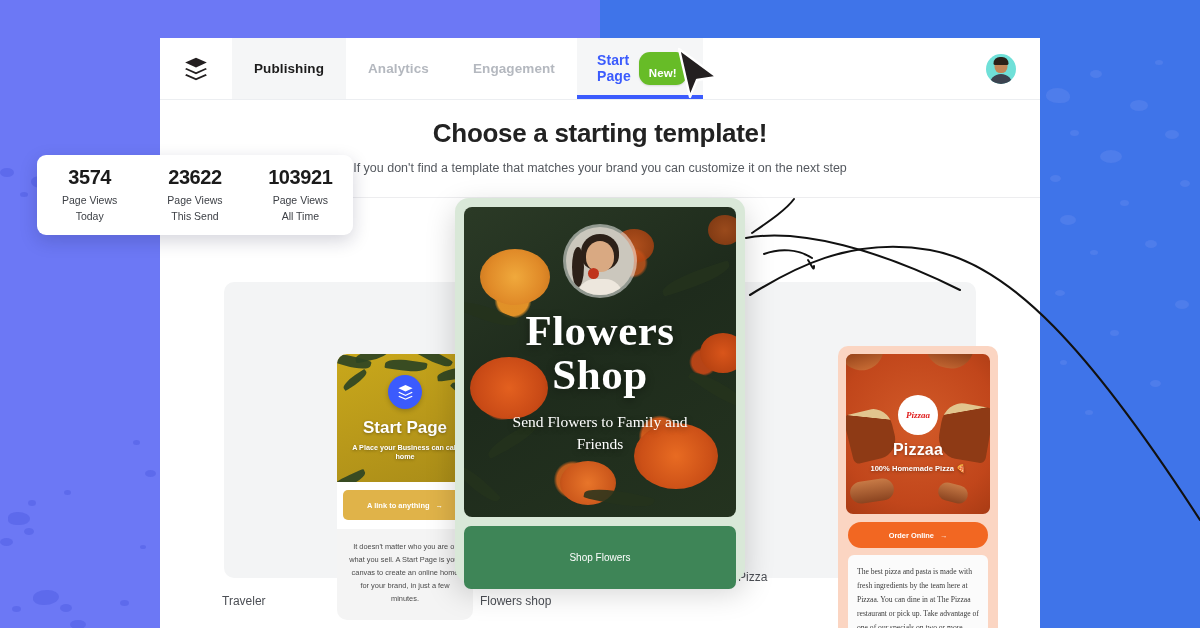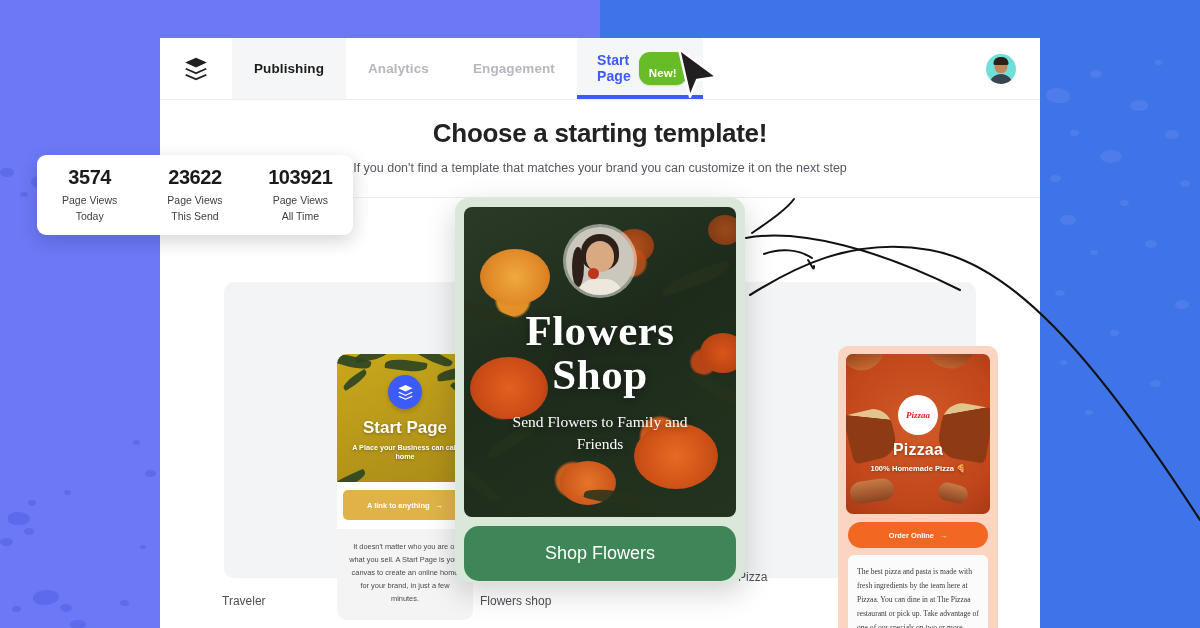--- a/index.html
+++ b/index.html
@@ -246,24 +246,24 @@
     text-shadow: 0 2px 8px rgba(0,0,0,.4);
   }
   .featured .f-sub {
     position: relative; z-index: 5;
     margin-top: 14px; padding: 0 30px; color: #fff; text-align: center;
     font-size: 15.5px; line-height: 1.45; font-weight: 500;
     text-shadow: 0 2px 6px rgba(0,0,0,.4);
     font-family: Liberation Serif, serif;
   }
   .featured .f-cta {
-    margin-top: 9px; height: 55px; border-radius: 15px;
+    margin-top: 9px; height: 63px; border-radius: 7px;
     background: #3E8557; color: #fff;
     display: flex; align-items: center; justify-content: center;
-    font-size: 18px; cursor: pointer;
+    font-size: 10px; cursor: pointer;
   }
   
   .caption {
     position: absolute; font-size: 12px; color: #4c4f55;
   }
   
   .stats {
     position: absolute; left: 37px; top: 155px;
     width: 316px; height: 80px;
     background: #fff; border-radius: 9px;

